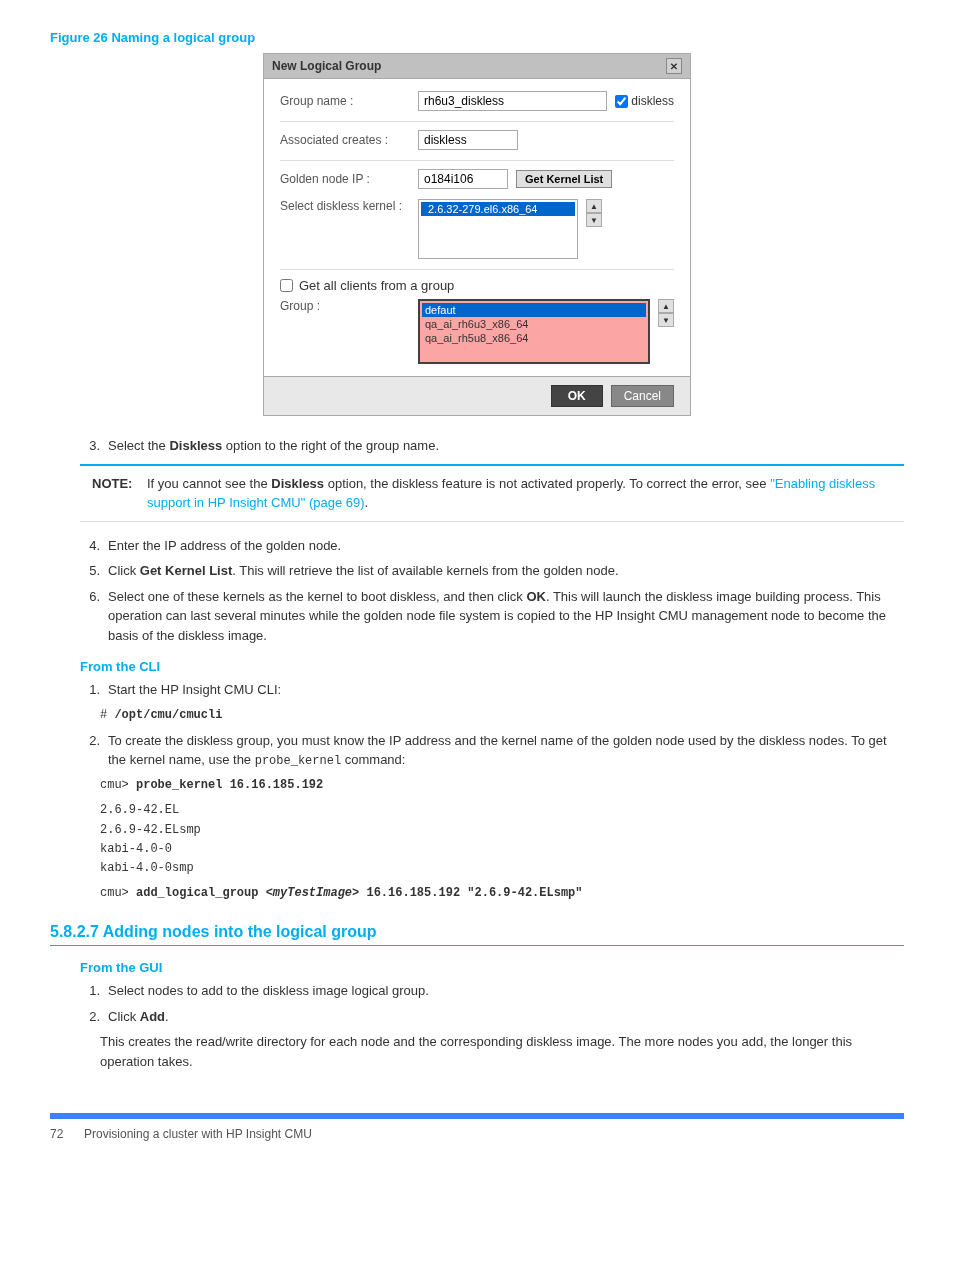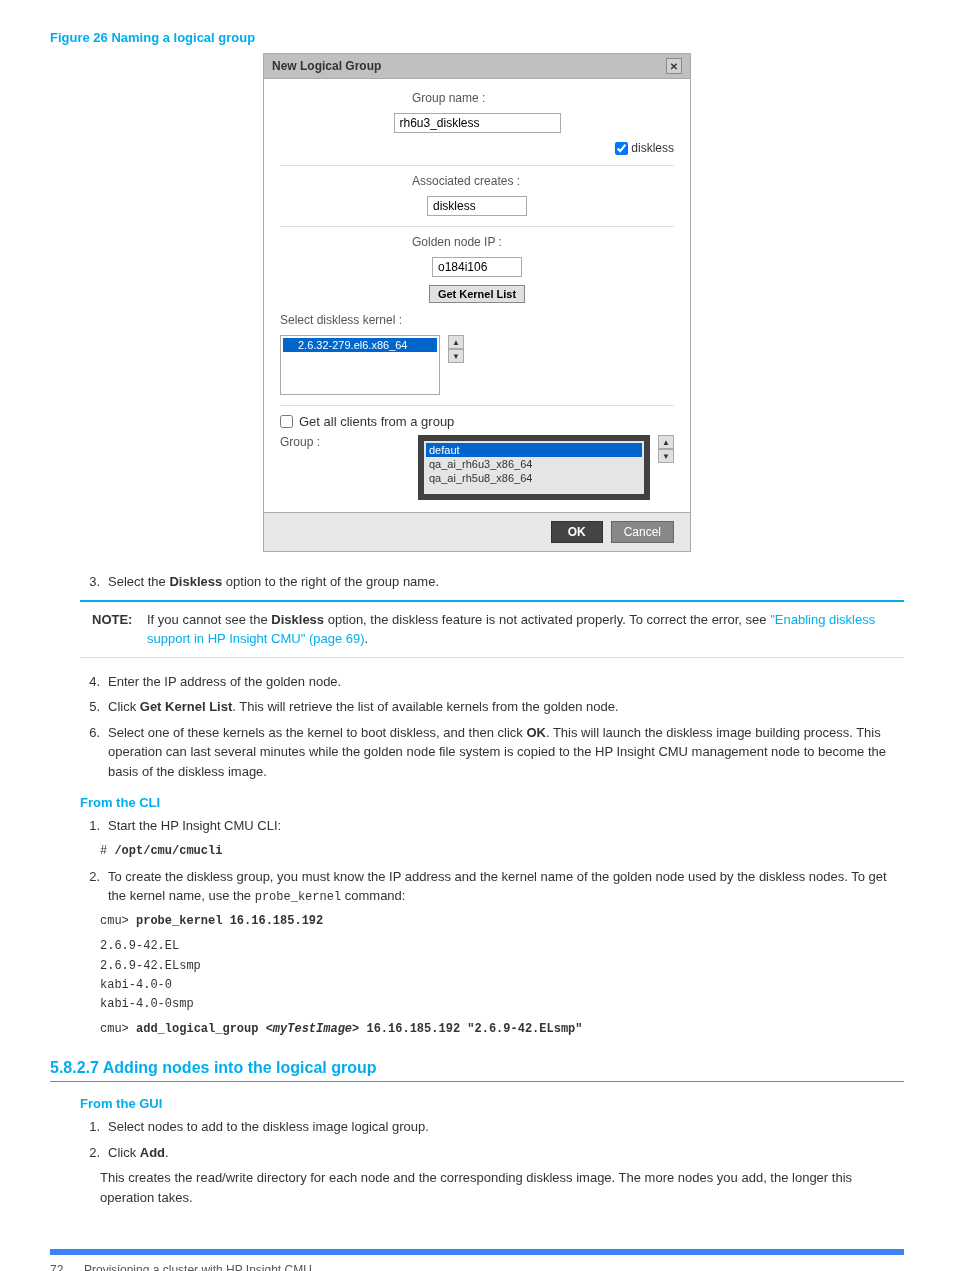--- a/index.html
+++ b/index.html
@@ -56,21 +56,20 @@
     .dialog-body {
       background: #fff;
       padding: 12px 16px;
       border-top: 1px solid #aaa;
     }
     .dialog-row {
       display: flex;
       align-items: center;
       margin-bottom: 10px;
       gap: 8px;
-      flex-direction: column;
     }
     .dialog-label {
       font-size: 12px;
       color: #555;
       min-width: 130px;
     }
     .dialog-input {
       border: 1px solid #aaa;
       padding: 2px 5px;
       font-size: 12px;
@@ -140,22 +139,22 @@
       gap: 6px;
       margin-bottom: 6px;
     }
     .group-box {
       border: none;
       display: flex;
       gap: 8px;
       align-items: flex-start;
     }
     .group-list {
-      border: 6px solid #404040;
-      background: #e5e5e5;
+      border: 2px solid #404040;
+      background: #fca5a5;
       flex: 1;
       height: 65px;
       font-size: 11px;
       padding: 2px;
       overflow-y: auto;
     }
     .dialog-footer {
       background: #e8e8e8;
       border-top: 1px solid #aaa;
       padding: 8px 16px;
@@ -309,21 +308,21 @@
       <div class="dialog-row">
         <span class="dialog-label">Golden node IP :</span>
         <input type="text" class="dialog-input" value="o184i106" style="max-width: 90px;">
         <button class="dialog-kernel-btn">Get Kernel List</button>
       </div>
 
       <div class="dialog-row" style="align-items: flex-start;">
         <span class="dialog-label">Select diskless kernel :</span>
         <div class="kernel-list-row">
           <div class="kernel-list-box">
-            <div style="background: #0066cc; color: #fff; padding: 1px 15px;">2.6.32-279.el6.x86_64</div>
+            <div style="background: #0066cc; color: #fff; padding: 1px 7px;">2.6.32-279.el6.x86_64</div>
           </div>
           <div class="kernel-scroll">
             <div class="scroll-btn">▲</div>
             <div class="scroll-btn">▼</div>
           </div>
         </div>
       </div>
 
       <hr class="dialog-divider">
 

